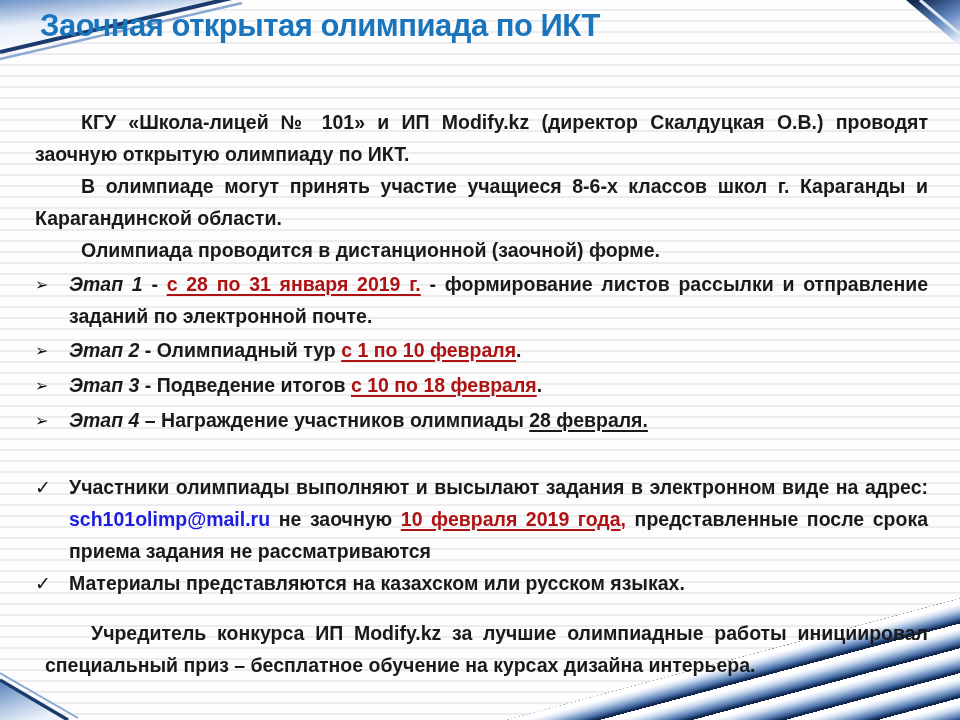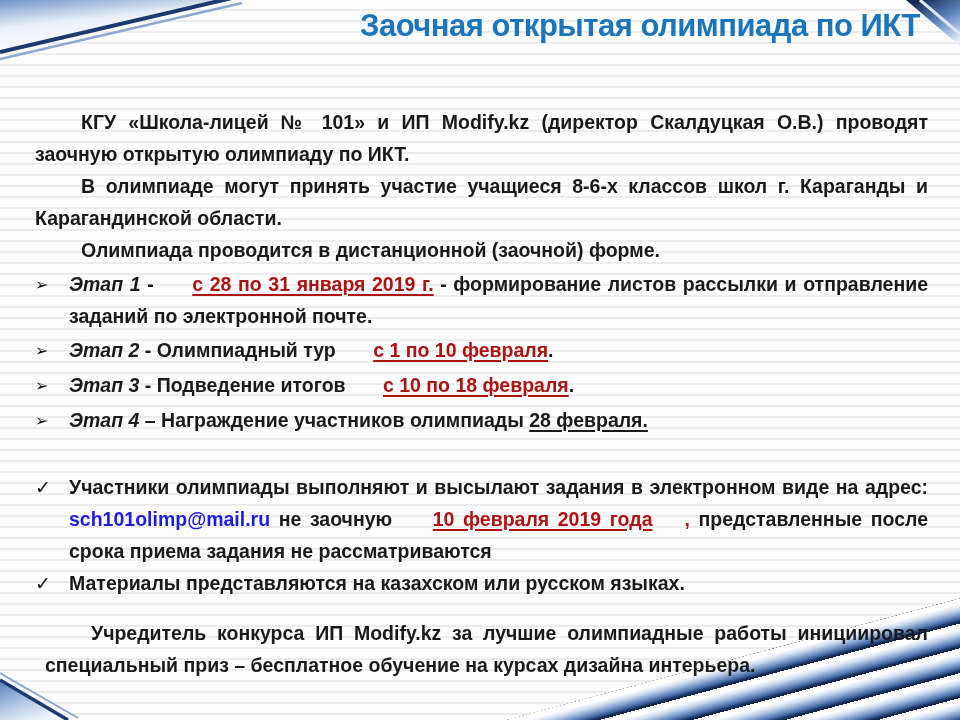--- a/index.html
+++ b/index.html
@@ -19,42 +19,42 @@
   .deco-tr{top:0;right:0;}
   .deco-bl{bottom:0;left:0;}
   .deco-br{
     position:absolute;right:-150px;bottom:-180px;width:1100px;height:330px;
     transform:rotate(-15deg);transform-origin:100% 100%;
     background:repeating-linear-gradient(to bottom,
       #ffffff 0px,#ffffff 5px,#ccdbee 10px,#7f9fcc 15px,#44699f 19px,#16305e 22px,#0e2142 24px);
   }
   .title{
     position:absolute;top:6px;left:40px;right:40px;
-    text-align:right;font-weight:bold;font-size:31px;line-height:40px;
+    text-align:left;font-weight:bold;font-size:31px;line-height:40px;
     color:var(--title-blue);letter-spacing:-0.5px;
   }
   .content{
     position:absolute;top:106px;left:35px;right:32px;
     color:var(--body);font-weight:bold;font-size:19.5px;line-height:32px;
     text-align:justify;
   }
   .block{display:flex;}
   .block .text{flex:1;min-width:0;}
   .para .text.indent{text-indent:46px;}
   .bullet{
     flex:0 0 34px;width:34px;font-family:"DejaVu Sans",sans-serif;
     font-size:17px;font-weight:400;color:#111;
   }
   .stage{margin-top:2px;}
   .stage .bullet{font-size:16px;padding-top:1px;}
   .check .bullet{font-size:19px;}
   .gap-large{margin-top:34px;}
   .gap-medium{margin-top:18px;margin-left:10px;}
   .stage-label{font-style:italic;}
-  .red{color:var(--red);margin-left:32px;}
+  .red{color:var(--red);}
   .u{text-decoration:underline;text-decoration-thickness:2px;text-underline-offset:3px;}
   .link{color:var(--link);text-decoration-thickness:2px;text-underline-offset:3px;cursor:pointer;}
 </style>
 </head>
 <body>
 
 <svg class="deco deco-tl" width="280" height="70" viewBox="0 0 280 70" aria-hidden="true">
   <defs>
     <linearGradient id="gtl" x1="0" y1="0" x2="0.45" y2="1">
       <stop offset="0" stop-color="#6f93c8"></stop>

